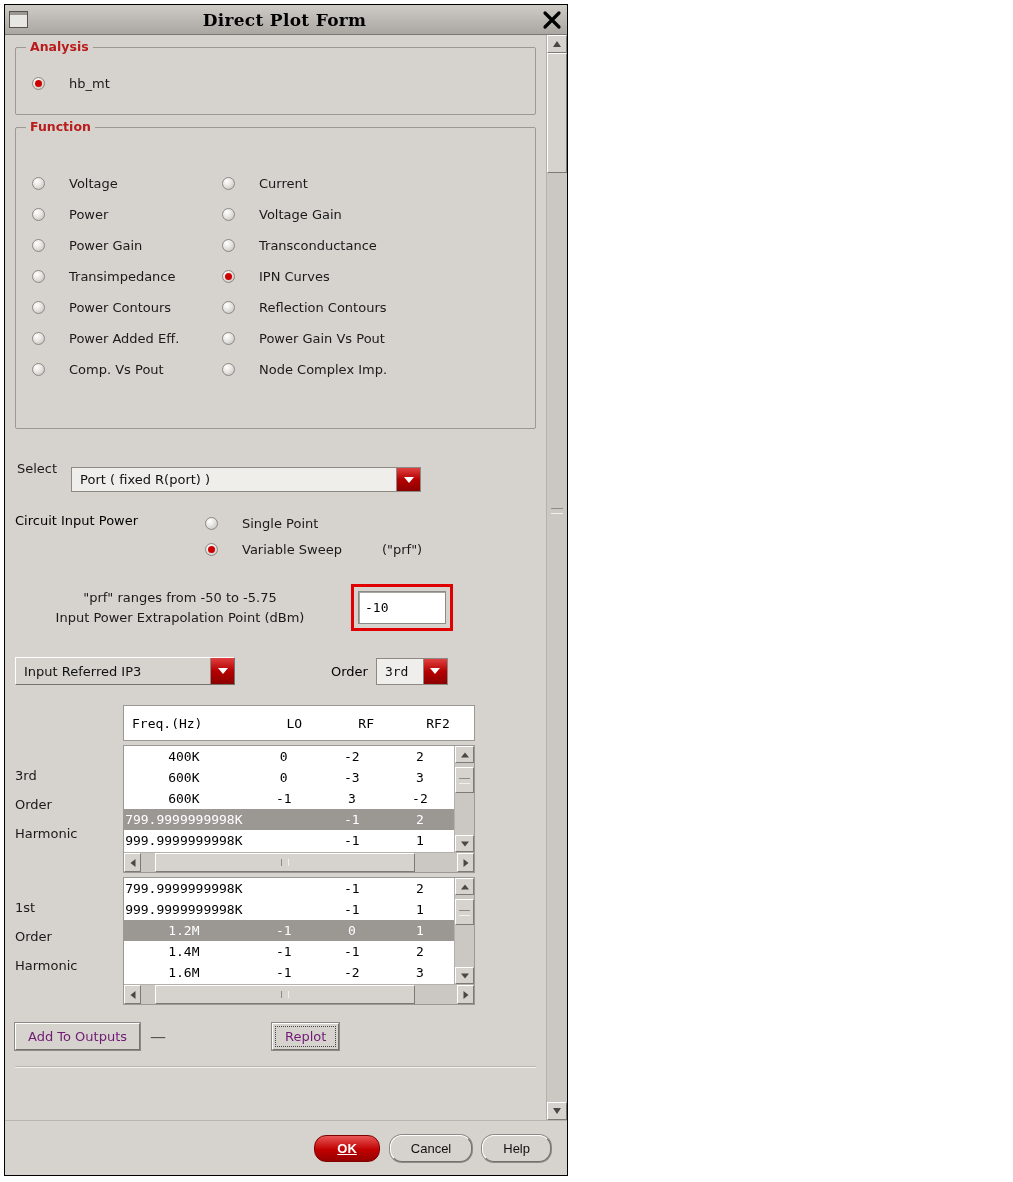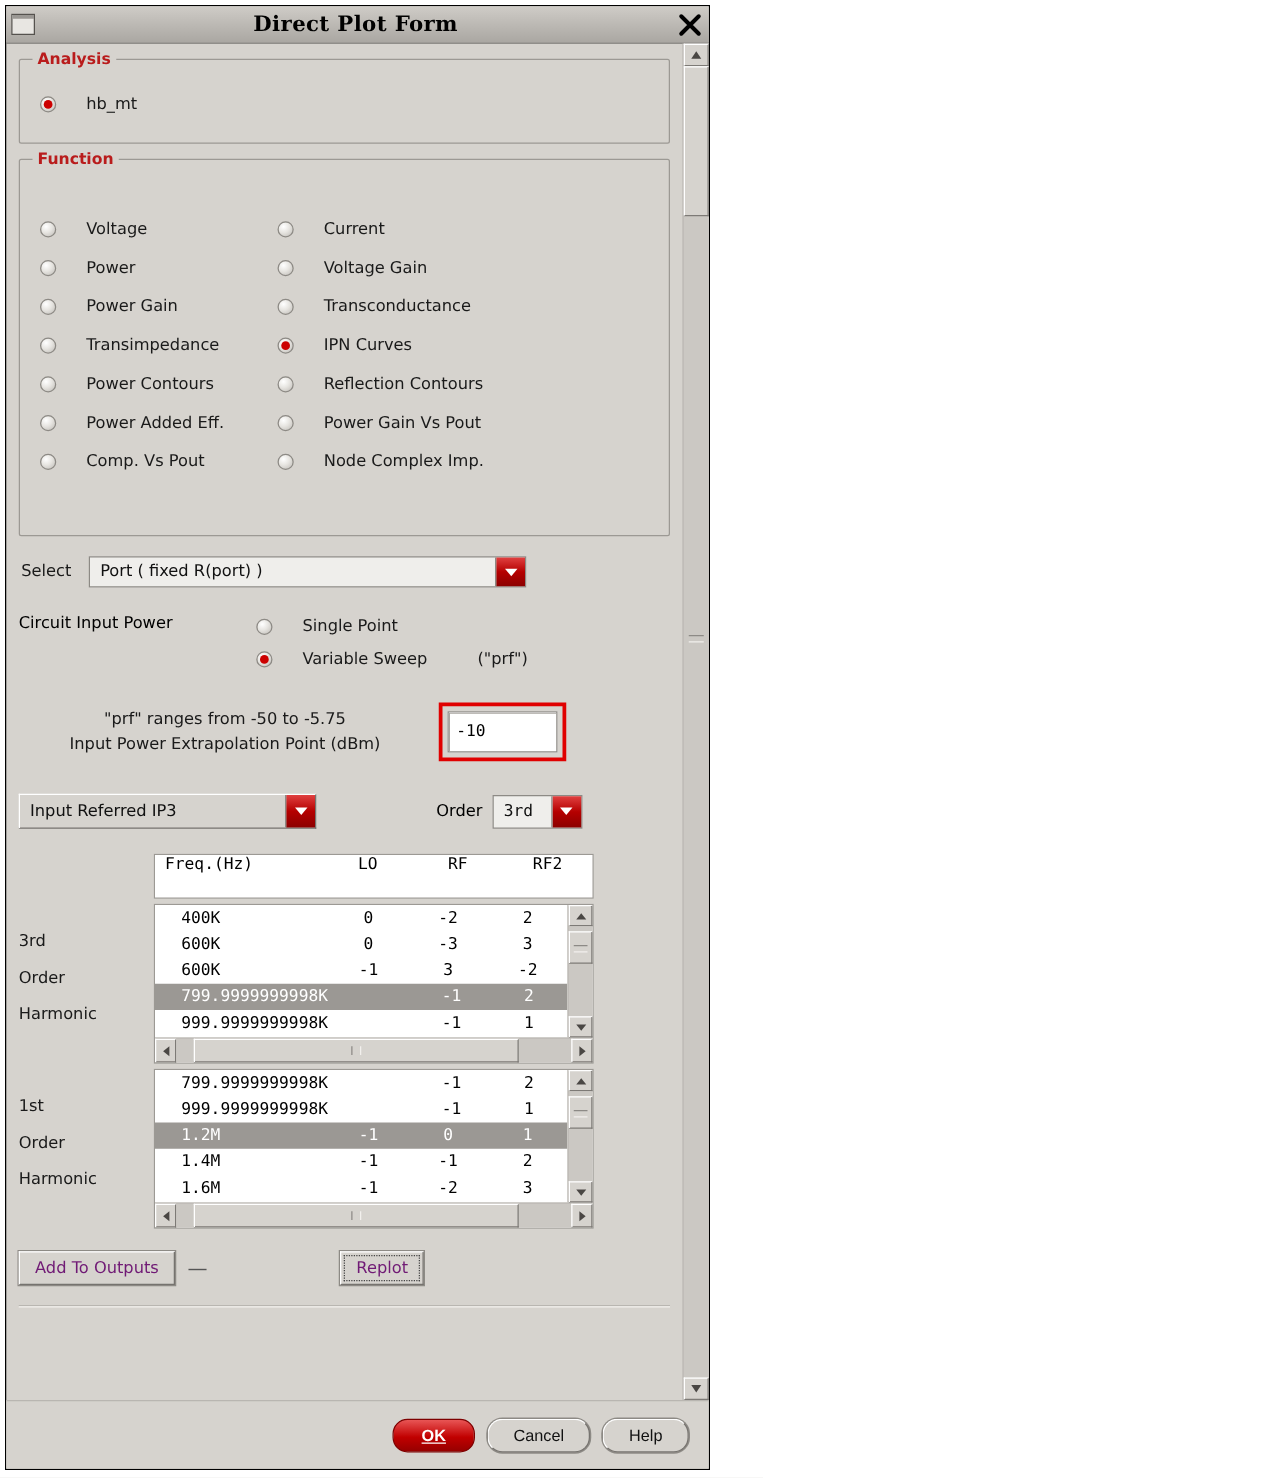--- a/index.html
+++ b/index.html
@@ -225,21 +225,21 @@
   .combo .arrowbtn::after {
     content: "";
     position: absolute;
     left: 50%; top: 50%;
     transform: translate(-50%,-50%);
     border-left: 5px solid transparent;
     border-right: 5px solid transparent;
     border-top: 6px solid #ffffff;
   }
 
-  .combo.select-main { width: 350px; margin-left: 14px; }
+  .combo.select-main { width: 350px; margin-left: 14px; margin-top: 22px; }
   .combo.select-main .value { flex: 1 1 auto; }
 
   
   .cip {
     margin-top: 18px;
     display: flex;
     align-items: flex-start;
   }
   .cip-label { font-size: 13px; padding-top: 3px; width: 190px; }
   .cip-opts { display: flex; flex-direction: column; }
@@ -277,21 +277,21 @@
     color: #000;
   }
 
   
   .ipn-row {
     margin-top: 26px;
     display: flex;
     align-items: center;
   }
   .combo.ipn {
-    width: 238px;
+    width: 220px;
     background: #d6d3ce;
     border: 1px solid #ffffff;
     border-right-color: #76736f;
     border-bottom-color: #76736f;
     height: 28px;
   }
   .combo.ipn .value { flex: 1 1 auto; font-size: 13px; }
   .order-label { margin-left: 96px; font-size: 13px; }
   .combo.order {
     margin-left: 8px;
@@ -303,20 +303,21 @@
 
   
   .table-header {
     margin-left: 108px;
     width: 352px;
     height: 36px;
     background: #ffffff;
     border: 1px solid #9c9994;
     box-sizing: border-box;
     display: flex;
+    align-items: center;
     font-family: "DejaVu Sans Mono", monospace;
     font-size: 13px;
     margin-top: 20px;
   }
   .th-freq { width: 130px; padding-left: 8px; }
   .th-col { width: 74px; text-align: center; }
 
   .tblock {
     display: flex;
     align-items: stretch;
@@ -352,21 +353,21 @@
     font-family: "DejaVu Sans Mono", monospace;
     font-size: 13px;
   }
   .datarow {
     height: 21px;
     display: flex;
     align-items: center;
     color: #000;
   }
   .datarow.sel { background: #9b9894; color: #ffffff; }
-  .c-freq { width: 130px; text-align: left; padding-right: 6px; padding-left: 21px; }
+  .c-freq { width: 130px; text-align: center; padding-right: 6px; }
   .c-v { width: 74px; text-align: center; }
 
   .lb-vscroll {
     width: 19px;
     flex: 0 0 19px;
     background: #d6d3ce;
     border-left: 1px solid #b4b1ac;
     display: flex;
     flex-direction: column;
   }

